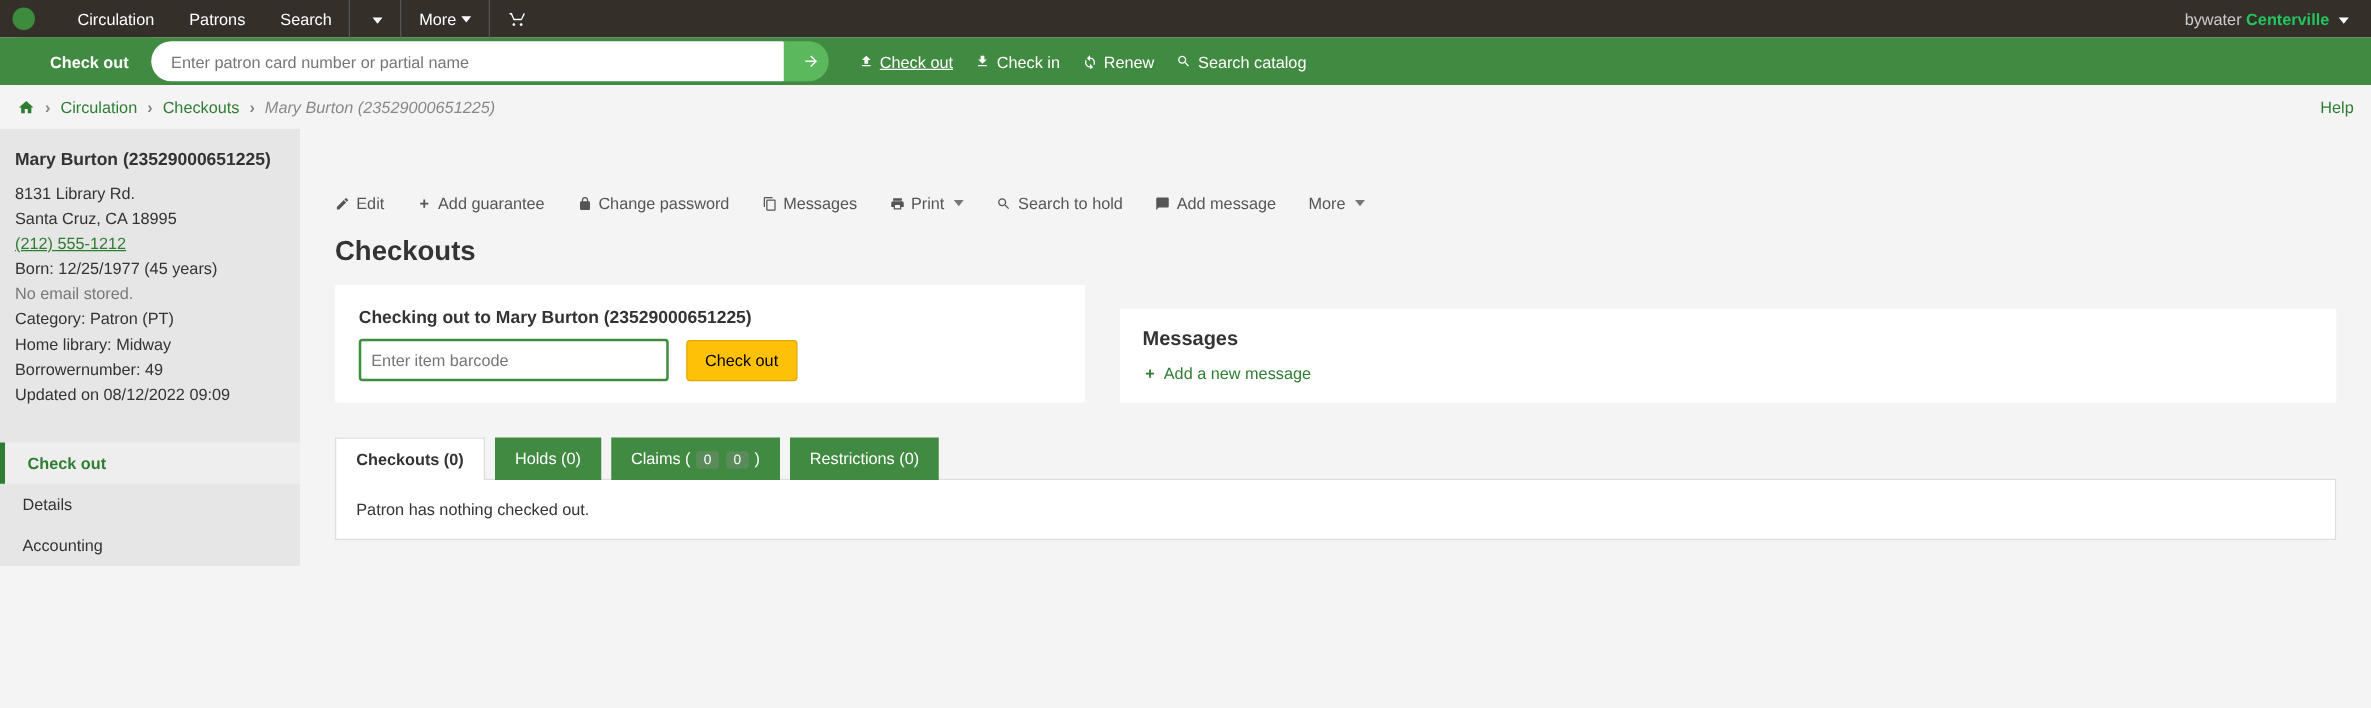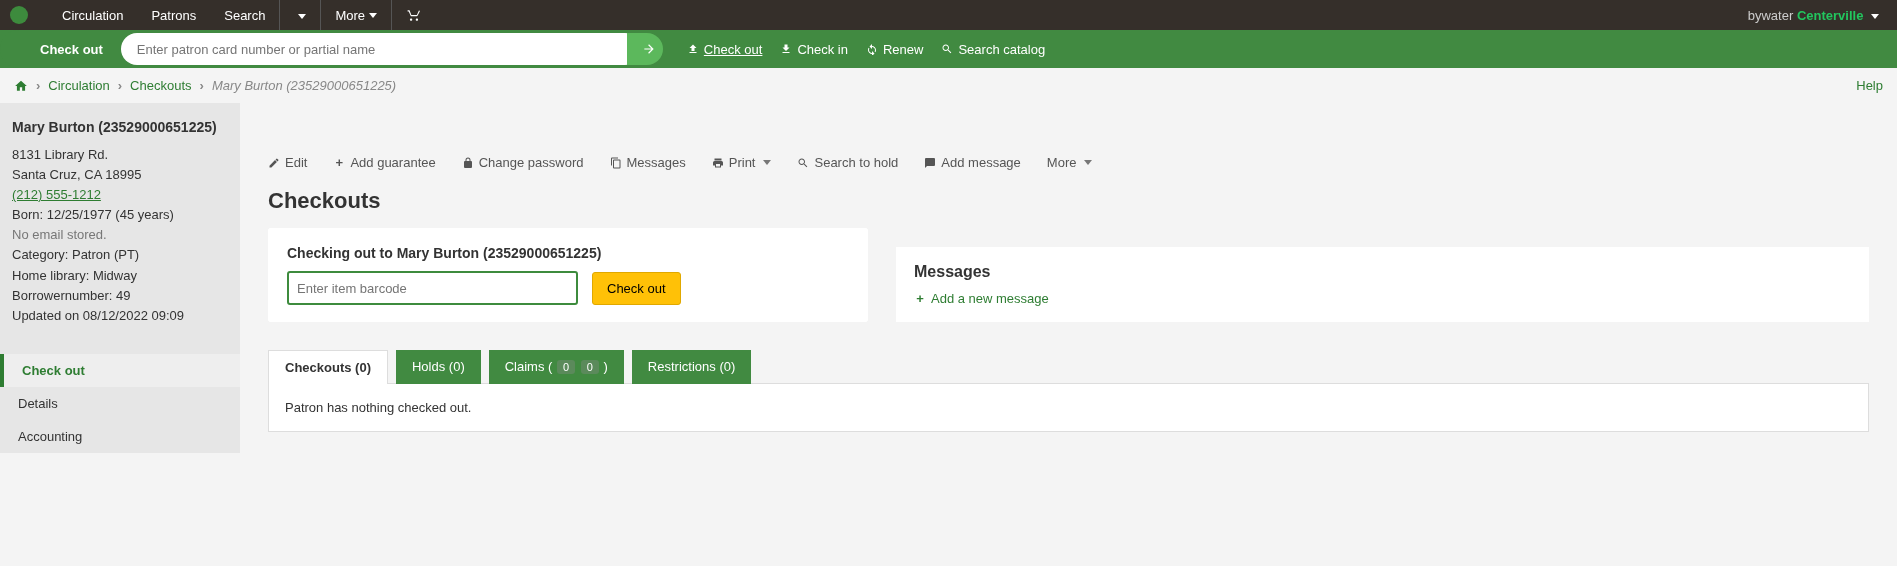--- a/index.html
+++ b/index.html
@@ -53,21 +53,21 @@
 .toolbar .tb { cursor: pointer; display: flex; align-items: center; gap: 5px; }
 .caret-grey { display: inline-block; width: 0; height: 0; border-left: 4px solid transparent; border-right: 4px solid transparent; border-top: 5px solid #777; margin-left: 3px; }
 
 h1.page-title { font-size: 22px; font-weight: bold; margin: 4px 0 14px; color: #333; }
 
 
 .panel-row { display: flex; gap: 28px; align-items: flex-end; }
 .checkout-panel { background: #fff; border: 1px solid #fff; border-radius: 2px; padding: 16px 18px; flex: 0 0 600px; }
 .checkout-panel .subhead { font-weight: bold; margin-bottom: 10px; font-size: 14px; }
 .barcode-row { display: flex; gap: 14px; align-items: center; }
-.barcode-input { width: 291px; height: 34px; border: 2px solid #3d8b3d; border-radius: 3px; padding: 0 8px; font-size: 13px; }
+.barcode-input { width: 248px; height: 34px; border: 2px solid #3d8b3d; border-radius: 3px; padding: 0 8px; font-size: 13px; }
 .chk-btn { background: #ffc107; border: 1px solid #e0a800; border-radius: 3px; padding: 8px 14px; cursor: pointer; font-size: 13px; }
 
 
 .msgs-panel { background: #fff; padding: 16px 18px; flex: 1; }
 .msgs-panel h3 { font-weight: bold; font-size: 16px; margin-bottom: 10px; }
 .add-msg { color: #2e7d32; cursor: pointer; display: flex; align-items: center; gap: 5px; }
 
 
 .tabs { display: flex; gap: 8px; margin-top: 28px; }
 .tab { background: #418a41; color: #fff; padding: 9px 16px; cursor: pointer; border-radius: 0; }

